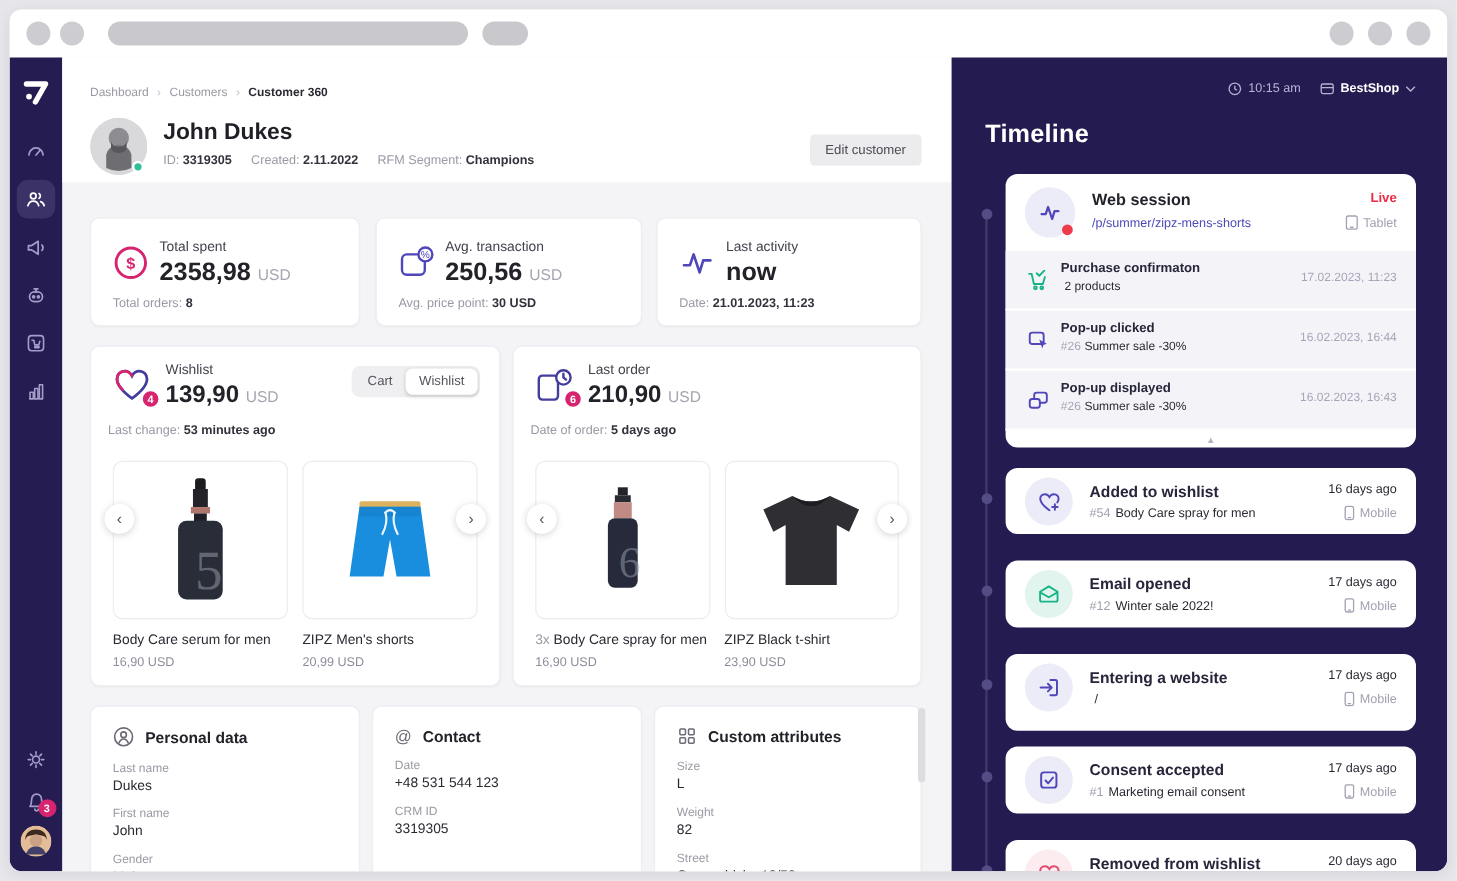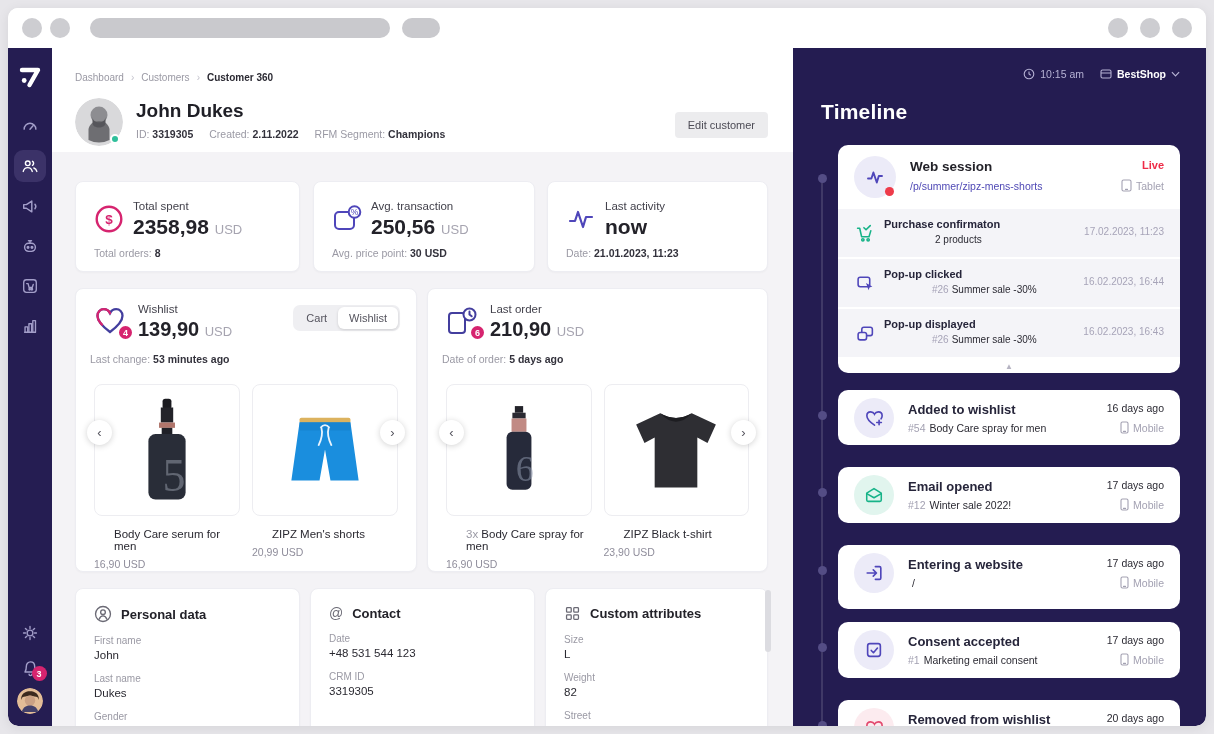--- a/index.html
+++ b/index.html
@@ -55,21 +55,21 @@
   .bc-label { position:absolute; left:62px; top:14px; font-size:11.5px; color:#43424c; }
   .bc-value { position:absolute; left:62px; top:29px; font-size:20px; font-weight:bold; color:#232229; }
   .toggle { position:absolute; right:16px; top:16px; background:#efeff2; border-radius:7px; padding:2px; display:flex; font-size:11px; color:#55545e; }
   .seg { padding:5px 11px; border-radius:6px; cursor:pointer; }
   .seg.active { background:#fff; box-shadow:0 1px 3px rgba(0,0,0,.14); }
   .bc-foot { position:absolute; left:2px; top:64px; font-size:10.5px; color:#9a99a4;padding-left:12px; }
   .bc-foot b { color:#33323c; }
   .products { position:absolute; left:18px; top:95px; right:18px; display:grid; grid-template-columns:1fr 1fr; gap:12px; }
   .prod { display:flex; flex-direction:column; }
   .ptile { height:132px; border:1px solid #ededf1; border-radius:8px; background:#fff; display:flex; align-items:center; justify-content:center; }
-  .pname { font-size:11.5px; color:#2a2931; margin-top:12px;margin-left:20px; }
+  .pname { font-size:11.5px; color:#2a2931; margin-top:12px; }
   .pname .qty { color:#9a99a4; }
   .pprice { font-size:10.5px; color:#8f8d9b; margin-top:6px; }
   .arrow { position:absolute; top:131px; width:25px; height:25px; border-radius:50%; background:#fff; box-shadow:0 1px 6px rgba(0,0,0,.18); display:flex; align-items:center; justify-content:center; font-size:13px; color:#55545e; cursor:pointer; }
   .arrow.left { left:11px; } .arrow.right { right:11px; }
 
   
   .infocard { position:absolute; top:540px; height:168px; border-radius:8px 8px 0 0; padding:16px 18px; }
   .ic-head { display:flex; align-items:center; gap:9px; font-size:13px; font-weight:bold; color:#232229; }
   .at-glyph { font-size:14px; color:#6b6a75; font-weight:normal; }
   .field { margin-top:12px; }
@@ -90,21 +90,21 @@
   .reddot { position:absolute; right:2px; bottom:2px; width:9px; height:9px; border-radius:50%; background:#ee3b4a; }
   .ws-title { position:absolute; left:72px; top:14px; font-size:13.5px; font-weight:bold; }
   .ws-link { position:absolute; left:72px; top:35px; font-size:10.5px; color:#4f49b5; cursor:pointer; }
   .live { position:absolute; right:16px; top:14px; font-size:11px; font-weight:bold; color:#ee2b47;text-align:right; }
   .dev { display:flex; align-items:center; gap:4px; font-size:10.5px; color:#a3a1b2; }
   .ws-dev { position:absolute; right:16px; top:34px; }
   .ws-rows { position:absolute; top:64px; left:0; right:0; }
   .ws-row { height:50px; background:#f4f4f8; border-bottom:2px solid #fff; position:relative; }
   .wr-icon { position:absolute; left:18px; top:15px; width:19px; height:19px; }
   .wr-title { position:absolute; left:46px; top:9px; font-size:11px; font-weight:bold; color:#26253a; }
-  .wr-sub { position:absolute; left:46px; top:25px; font-size:10px; color:#2b2a33;margin-left:48px; }
+  .wr-sub { position:absolute; left:46px; top:25px; font-size:10px; color:#2b2a33; }
   .wr-sub .ref { color:#a7a4b8; margin-right:3px; }
   .wr-date { position:absolute; right:16px; top:17px; font-size:10px; color:#a7a4b8; }
   .ws-caret { position:absolute; bottom:2px; left:50%; transform:translateX(-50%); color:#b5b3c2; font-size:8px; cursor:pointer; }
   .tc-icon { position:absolute; left:16px; top:8px; width:40px; height:40px; border-radius:50%; display:flex; align-items:center; justify-content:center; }
   .icon-purple { background:#ecebf8; color:#4f46ba; }
   .icon-green { background:#e1f5ee; color:#17b388; }
   .icon-pink { background:#fcebef; color:#e24a6e; }
   .tc-title { position:absolute; left:70px; top:12px; font-size:13px; font-weight:bold; color:#26253a; }
   .tc-sub { position:absolute; left:70px; top:32px; font-size:10.5px; color:#2b2a33; }
   .tc-sub .ref { color:#a3a1b2; margin-right:4px; }
@@ -373,26 +373,26 @@
           <span>
             <svg width="18" height="18" viewBox="0 0 20 20" fill="none" stroke="#6b6a75" stroke-width="1.5">
               <circle cx="10" cy="10" r="8.3"></circle>
               <circle cx="10" cy="8" r="2.6"></circle>
               <path d="M5.6 16 C6.6 13.2 8 12 10 12 C12 12 13.4 13.2 14.4 16"></path>
             </svg>
           </span>
           <span>Personal data</span>
         </div>
       <div class="field">
+          <div class="f-label">Last name</div>
+          <div class="f-value">Dukes</div>
+        </div>
+      <div class="field">
           <div class="f-label">First name</div>
           <div class="f-value">John</div>
-        </div>
-      <div class="field">
-          <div class="f-label">Last name</div>
-          <div class="f-value">Dukes</div>
         </div>
       <div class="field">
           <div class="f-label">Gender</div>
           <div class="f-value">Male</div>
         </div>
     </div>
     <div class="card infocard" style="left:258px;width:225px">
       <div class="ic-head">
           <span class="at-glyph">@</span>
           <span>Contact</span>

